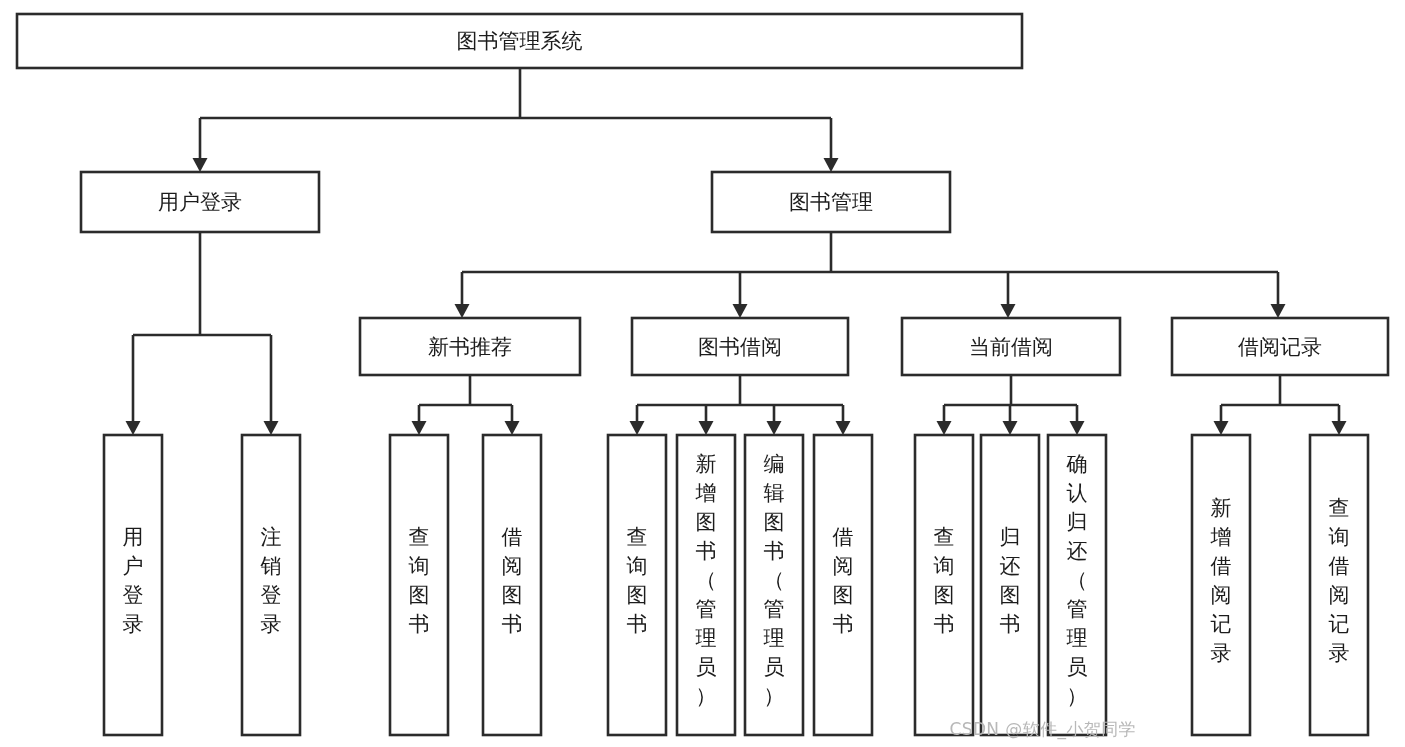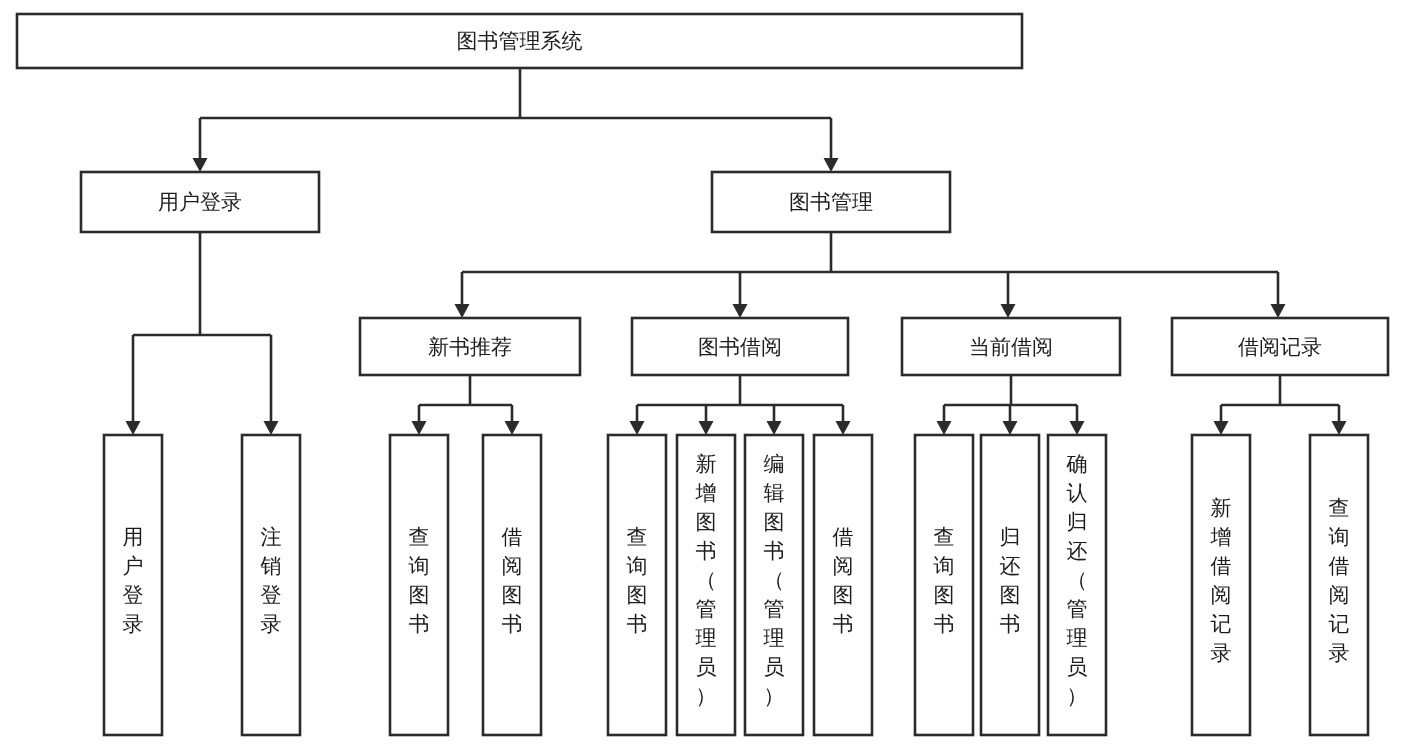--- a/index.html
+++ b/index.html
@@ -205,13 +205,14 @@
           <rect x="1192" y="435" width="58" height="300" class="node-box"></rect>
           <text x="1221" y="514.5" class="node-label-vertical"><tspan x="1221" dy="0">新</tspan><tspan x="1221" dy="29">增</tspan><tspan x="1221" dy="29">借</tspan><tspan x="1221" dy="29">阅</tspan><tspan x="1221" dy="29">记</tspan><tspan x="1221" dy="29">录</tspan></text>
         </g>
         <g>
           <rect x="1310" y="435" width="58" height="300" class="node-box"></rect>
           <text x="1339" y="514.5" class="node-label-vertical"><tspan x="1339" dy="0">查</tspan><tspan x="1339" dy="29">询</tspan><tspan x="1339" dy="29">借</tspan><tspan x="1339" dy="29">阅</tspan><tspan x="1339" dy="29">记</tspan><tspan x="1339" dy="29">录</tspan></text>
         </g>
       </g>
   </svg>
 
+  <div class="watermark-text">CSDN @软件_小贺同学</div>
 </div>
 
 </body></html>

